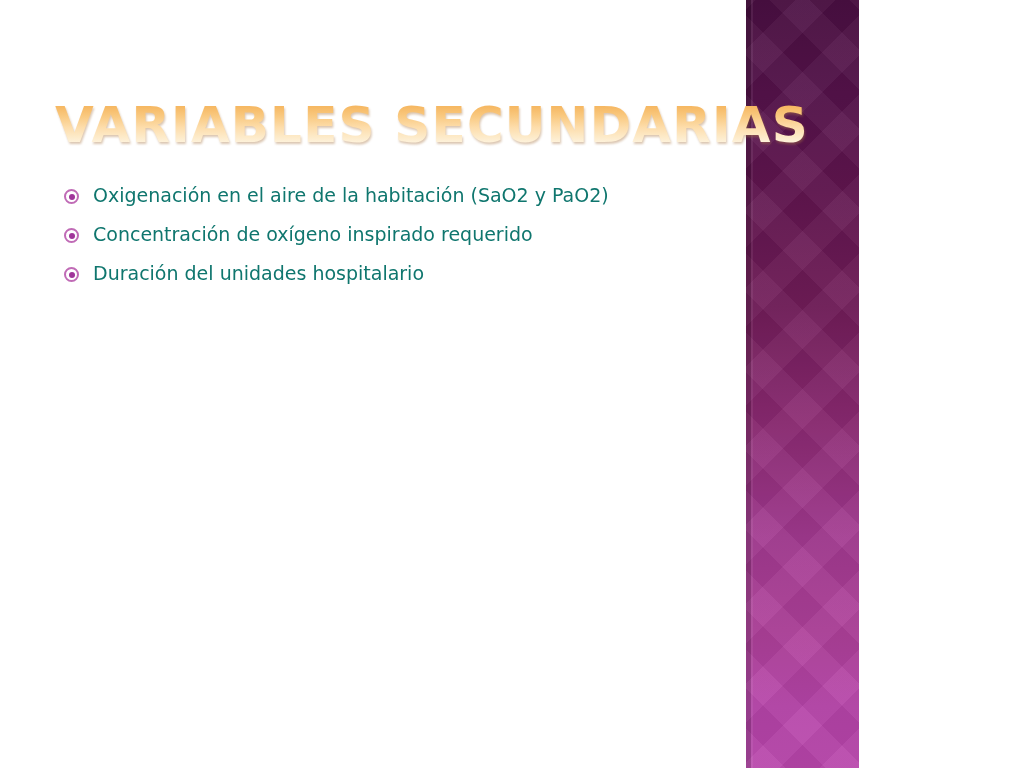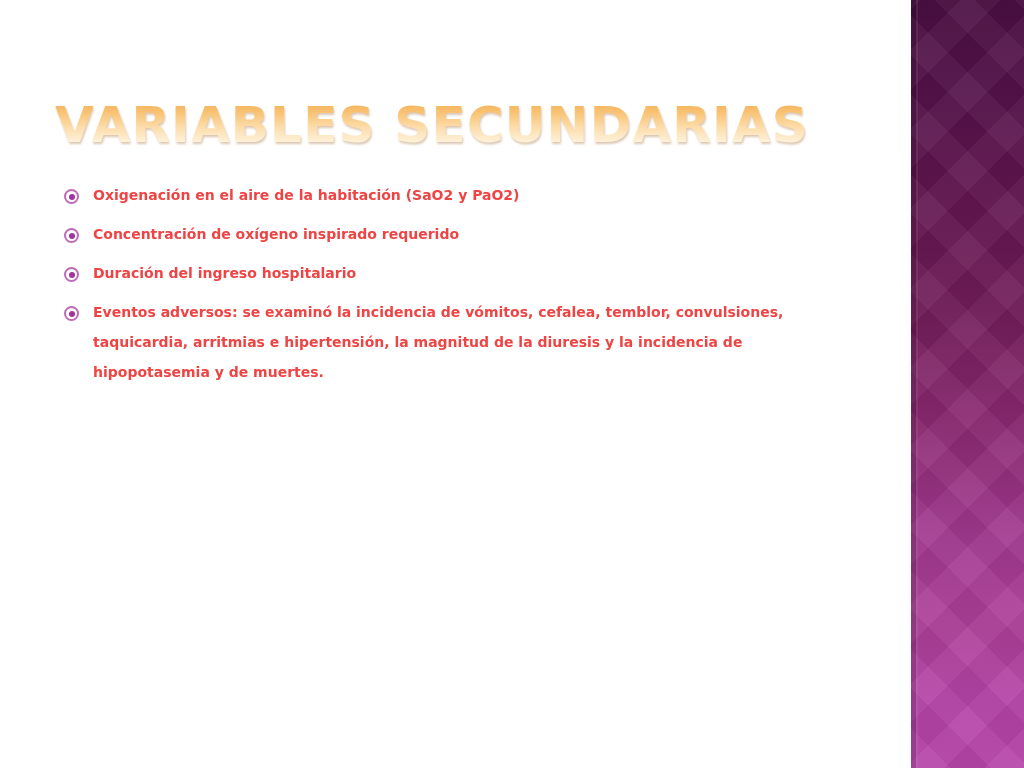--- a/index.html
+++ b/index.html
@@ -9,21 +9,21 @@
   body {
     width: 1024px;
     height: 768px;
     background: #ffffff;
     font-family: "DejaVu Sans", sans-serif;
     overflow: hidden;
   }
 
   .slide {
     position: relative;
-    width: 1024px;
+    width: 859px;
     height: 768px;
     background: #ffffff;
     overflow: hidden;
   }
 
   
   .side-panel {
     position: absolute;
     top: 0;
     right: 0;
@@ -108,25 +108,24 @@
     top: 180px;
     width: 800px;
     list-style: none;
     margin: 0;
     padding: 0;
   }
   .bullet-item {
     position: relative;
     padding-left: 33px;
     margin-bottom: 9px;
-    color: #ef4444;
+    color: #0f766e;
     font-family: "DejaVu Sans", sans-serif;
-    font-size: 14px;
+    font-size: 19px;
     line-height: 30px;
-    font-weight: bold;
   }
   .bullet-item.multiline {
     margin-bottom: 13px;
   }
   .bullet-marker {
     position: absolute;
     left: 4px;
     top: 9px;
     width: 15px;
     height: 15px;
@@ -170,21 +169,17 @@
     <li class="bullet-item">
       <span class="bullet-marker"></span>
       <span class="bullet-text">Oxigenación en el aire de la habitación (SaO2 y PaO2)</span>
     </li>
     <li class="bullet-item">
       <span class="bullet-marker"></span>
       <span class="bullet-text">Concentración de oxígeno inspirado requerido</span>
     </li>
     <li class="bullet-item">
       <span class="bullet-marker"></span>
-      <span class="bullet-text">Duración del ingreso hospitalario</span>
-    </li>
-    <li class="bullet-item multiline">
-      <span class="bullet-marker"></span>
-      <span class="bullet-text">Eventos adversos: se examinó la incidencia de vómitos, cefalea, temblor, convulsiones, taquicardia, arritmias e hipertensión, la magnitud de la diuresis y la incidencia de hipopotasemia y de muertes.</span>
+      <span class="bullet-text">Duración del unidades hospitalario</span>
     </li>
   </ul>
 
 </div>
 
 </body></html>

